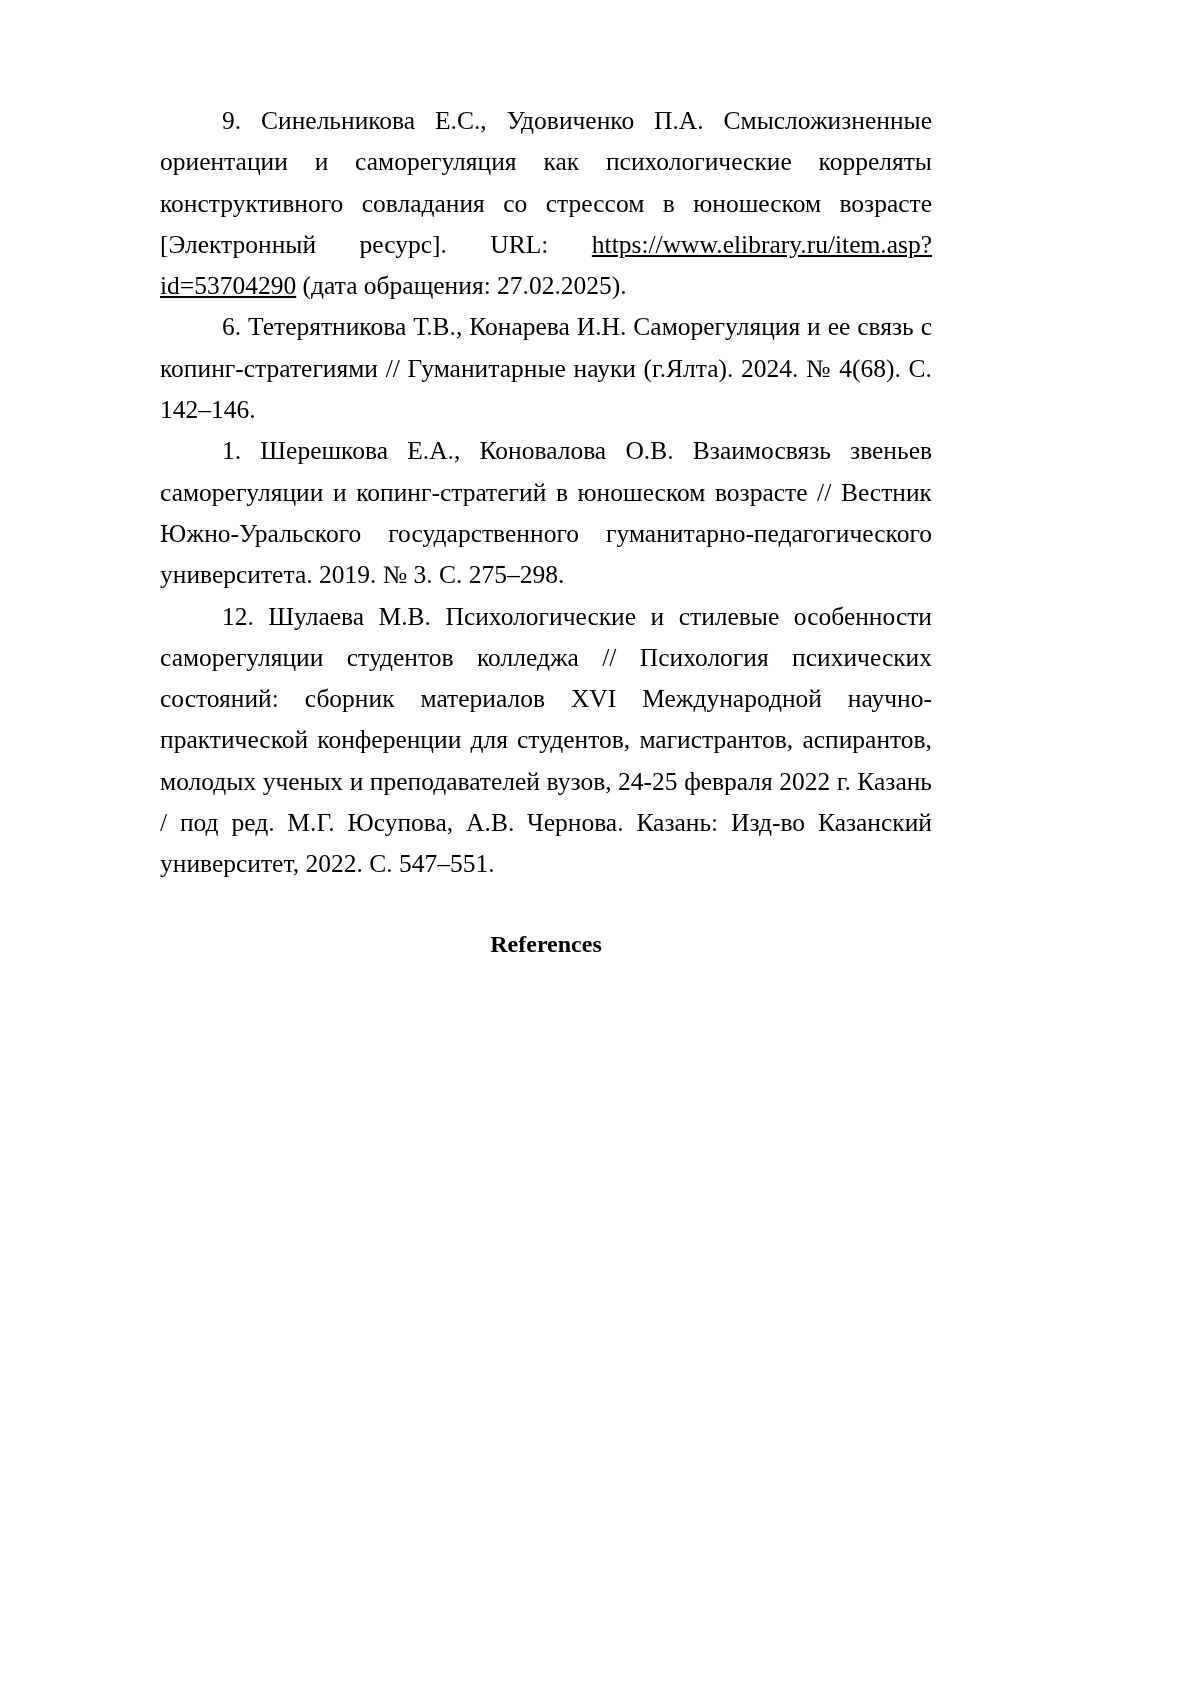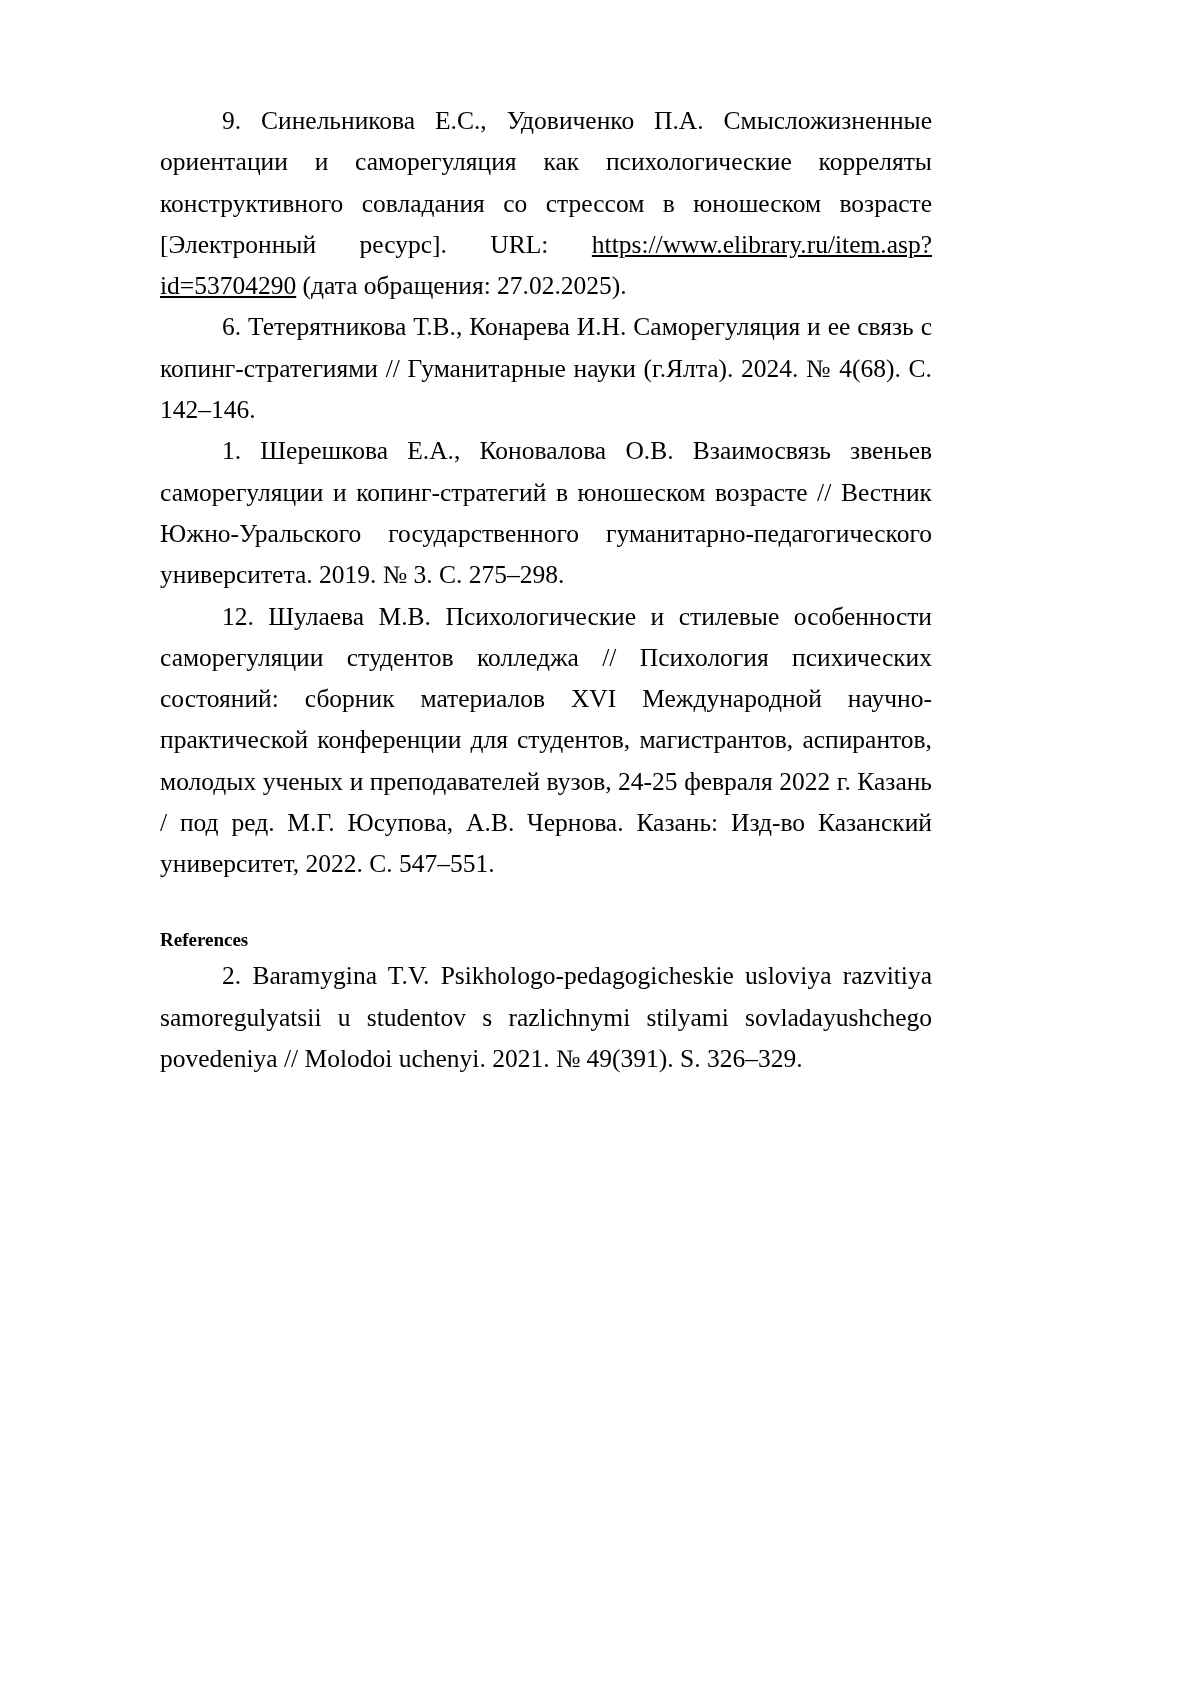--- a/index.html
+++ b/index.html
@@ -22,24 +22,25 @@
     line-height: 1.62;
     text-align: justify;
     text-justify: inter-word;
   }
   p.ref {
     margin: 0 0 0 0;
     text-indent: 62px;
     text-align: justify;
   }
   .section-title {
+    text-align: center;
     font-weight: bold;
     margin: 30px 0 0 0;
     text-indent: 0;
-    font-size: 19px;
+    font-size: 24px;
   }
   a.url-link {
     color: #000000;
     text-decoration: underline;
   }
   .spacer-small { height: 10px; }
 </style>
 </head>
 <body>
 
@@ -52,17 +53,16 @@
 
     <p class="ref"><span>1.</span><span> Шерешкова Е.А., Коновалова О.В. Взаимосвязь звеньев саморегуляции и копинг-стратегий в юношеском возрасте // Вестник Южно-Уральского государственного гуманитарно-педагогического университета. 2019. № 3. С. 275–298.</span></p>
 
     <p class="ref"><span>12.</span><span> Шулаева М.В. Психологические и стилевые особенности саморегуляции студентов колледжа // Психология психических состояний: сборник материалов XVI Международной научно-практической конференции для студентов, магистрантов, аспирантов, молодых ученых и преподавателей вузов, 24-25 февраля 2022 г. Казань / под ред. М.Г. Юсупова, А.В. Чернова. Казань: Изд-во Казанский университет, 2022. С. 547–551.</span></p>
 
     <div class="spacer-small"></div>
 
     <p class="section-title">References</p>
 
 
-    <p class="ref"><span>2.</span><span> Baramygina T.V. Psikhologo-pedagogicheskie usloviya razvitiya samoregulyatsii u studentov s razlichnymi stilyami sovladayushchego povedeniya // Molodoi uchenyi. 2021. № 49(391). S. 326–329.</span></p>
 
 
   </div>
 </div>
 
 </body></html>

